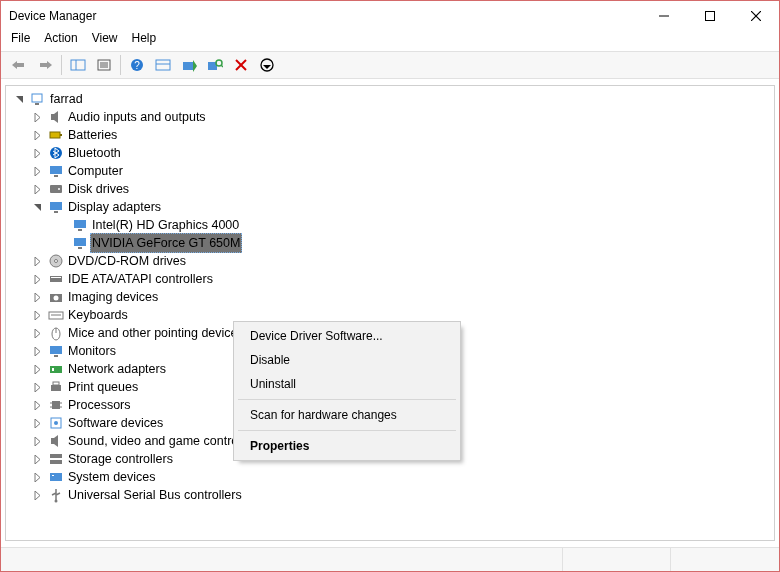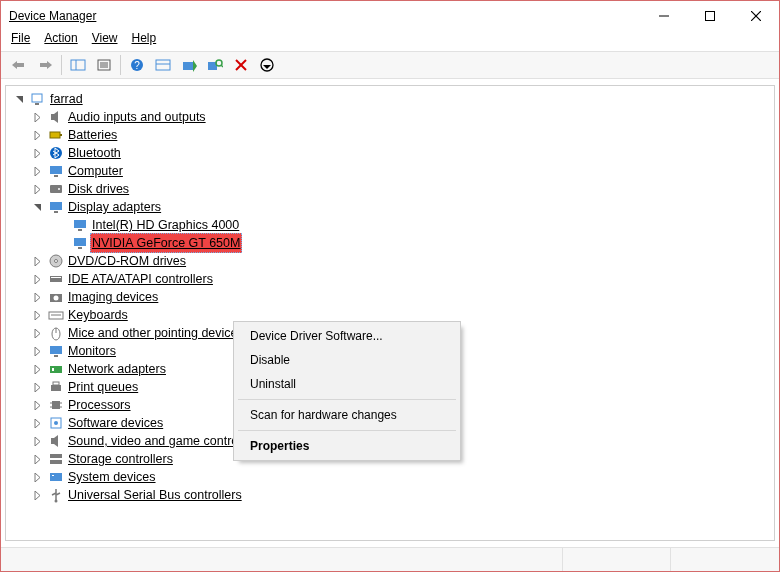--- a/index.html
+++ b/index.html
@@ -1,35 +1,35 @@
 <!DOCTYPE html>
 <html><head>
 <meta charset="utf-8">
 <style>
   * { box-sizing: border-box; font-family: "Segoe UI", Tahoma, sans-serif; }
   body { margin:0; padding:0; background:#fff; }
-  .window { width:780px; height:572px; border:1px solid #d46a6a; display:flex; flex-direction:column; position:relative; background:#fff;text-decoration:underline;}
+  .window { width:780px; height:572px; border:1px solid #d46a6a; display:flex; flex-direction:column; position:relative; background:#fff;}
   .titlebar { height:30px; display:flex; align-items:center; padding:0 0 0 8px; }
   .titlebar-title { font-size:12px; flex:1; }
   .win-btns { display:flex; height:100%; }
   .win-btn { width:46px; display:flex; align-items:center; justify-content:center; font-size:13px; cursor:default;}
   .win-btn svg { display:block; }
   .menubar { height:20px; display:flex; align-items:flex-start; gap:14px; padding:0 10px; font-size:12px; border-top:0; }
   .menubar span { cursor:default; }
   .toolbar { height:28px; display:flex; align-items:center; gap:2px; padding:2px 6px; border-top:1px solid #e1e1e1; border-bottom:1px solid #e1e1e1; background:#f7f7f7;}
   .tbtn { width:24px; height:22px; display:flex; align-items:center; justify-content:center; border:1px solid transparent;}
   .tsep { width:1px; height:20px; background:#cfcfcf; margin:0 2px;}
   .content { flex:1; border-top:0; padding:6px 4px; overflow:auto; position:relative;}
   .content-inner { border:1px solid #cfcfcf; height:100%; padding:4px 4px 16px 4px; overflow:auto; position:relative;}
   .tree { font-size:12.5px; line-height:18px; color:#000; user-select:none;}
   .row { display:flex; align-items:center; height:18px; }
   .expander { width:14px; height:14px; display:flex; align-items:center; justify-content:center; margin-right:2px; font-size:9px; color:#6b6b6b; cursor:default;}
   .picon { width:16px; height:16px; margin:0 4px 0 2px; display:flex; align-items:center; justify-content:center;}
   .label { white-space:nowrap; }
-  .selected { background:#ef4444; border:1px dotted #78aee5; padding:0 1px; margin-left:-2px;}
+  .selected { background:#737373; border:1px dotted #78aee5; padding:0 1px; margin-left:-2px;}
   .depth0 { padding-left:2px;}
   .depth1 { padding-left:20px;}
   .depth2 { padding-left:44px;}
   .ctxmenu { position:absolute; left:232px; top:242px; width:228px; background:#f2f2f2; border:1px solid #cccccc; box-shadow:4px 4px 4px -2px rgba(0,0,0,0.25); font-size:12px; padding:2px;}
   .ctxitem { height:24px; display:flex; align-items:center; padding:0 14px; cursor:default;}
   .ctxsep { height:1px; background:#d6d6d6; margin:3px 2px;}
   .bold { font-weight:600;}
   .statusbar { height:24px; border-top:1px solid #e1e1e1; background:#f7f7f7; display:flex;}
   .status-seg { border-right:1px solid #e1e1e1; height:100%;}
   .seg-a { flex:1;}

